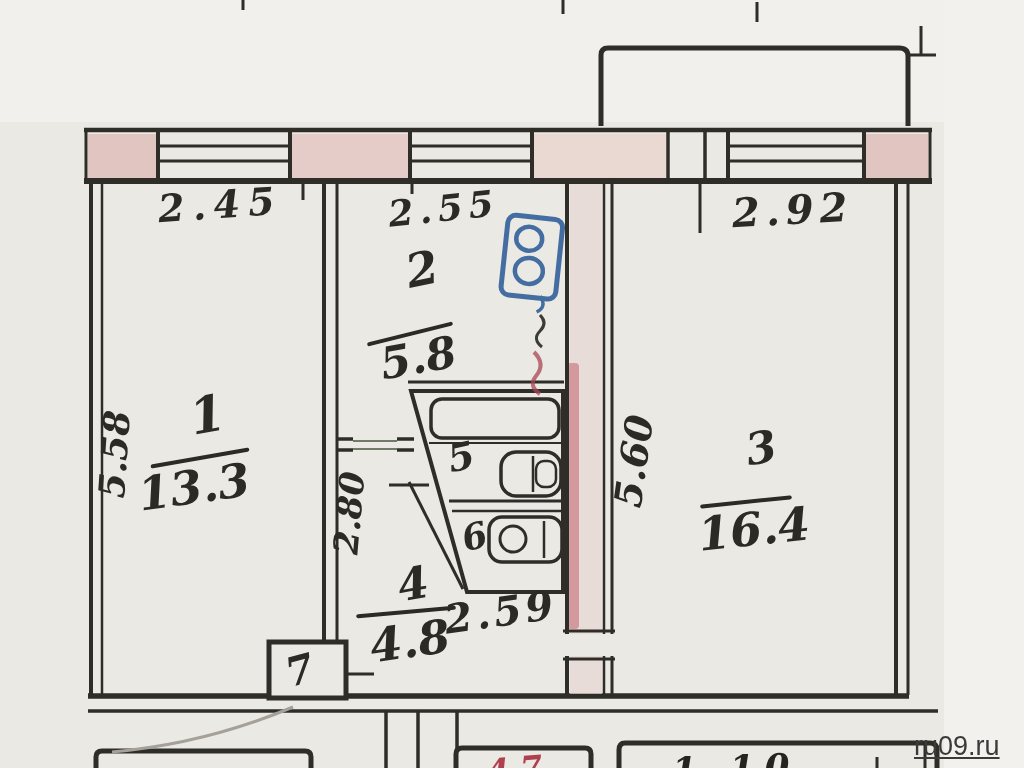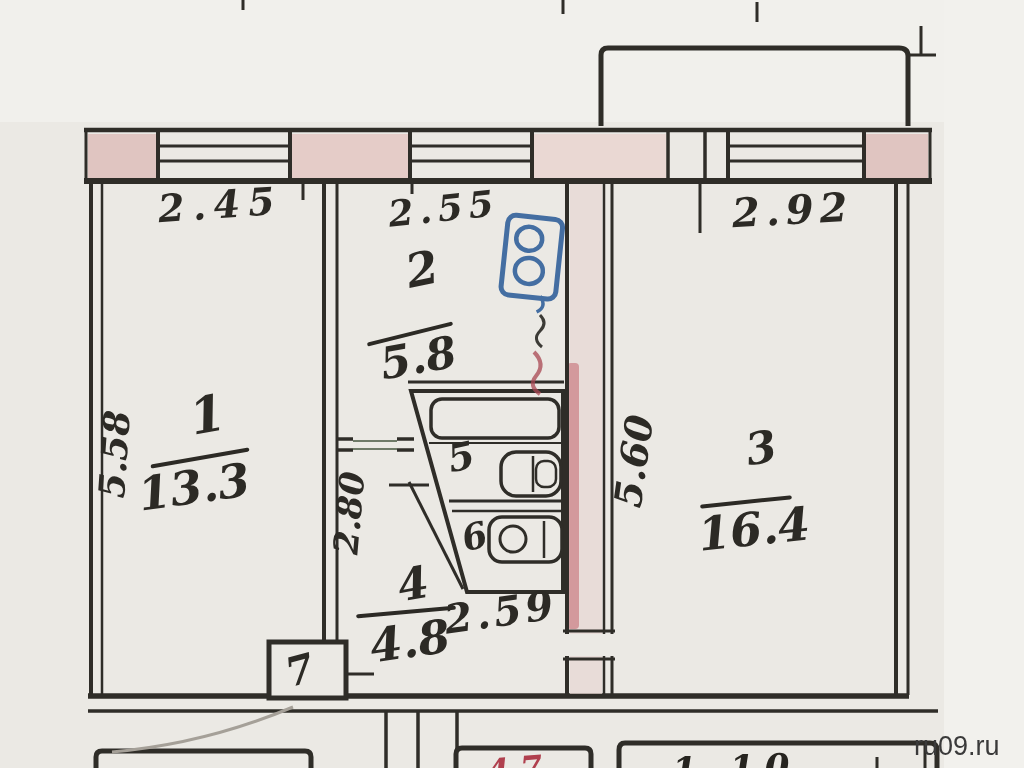--- a/index.html
+++ b/index.html
@@ -21,20 +21,21 @@
   .bar{
     position:absolute;height:4px;background:#2c2a25;border-radius:2px;
     transform-origin:center center;
   }
   .vert{text-align:center;}
   .watermark{
     position:absolute;
     font-family:"Liberation Sans", sans-serif;
     font-style:normal;font-weight:400;
     color:#3a3a3a;
+    text-decoration:underline;
   }
   .red-ink{color:#b0404e;}
   .dark-ink{color:#26241f;}
 </style>
 </head>
 <body>
 
 <div class="screen">
 
   <svg class="plan" viewBox="0 0 1024 768">

